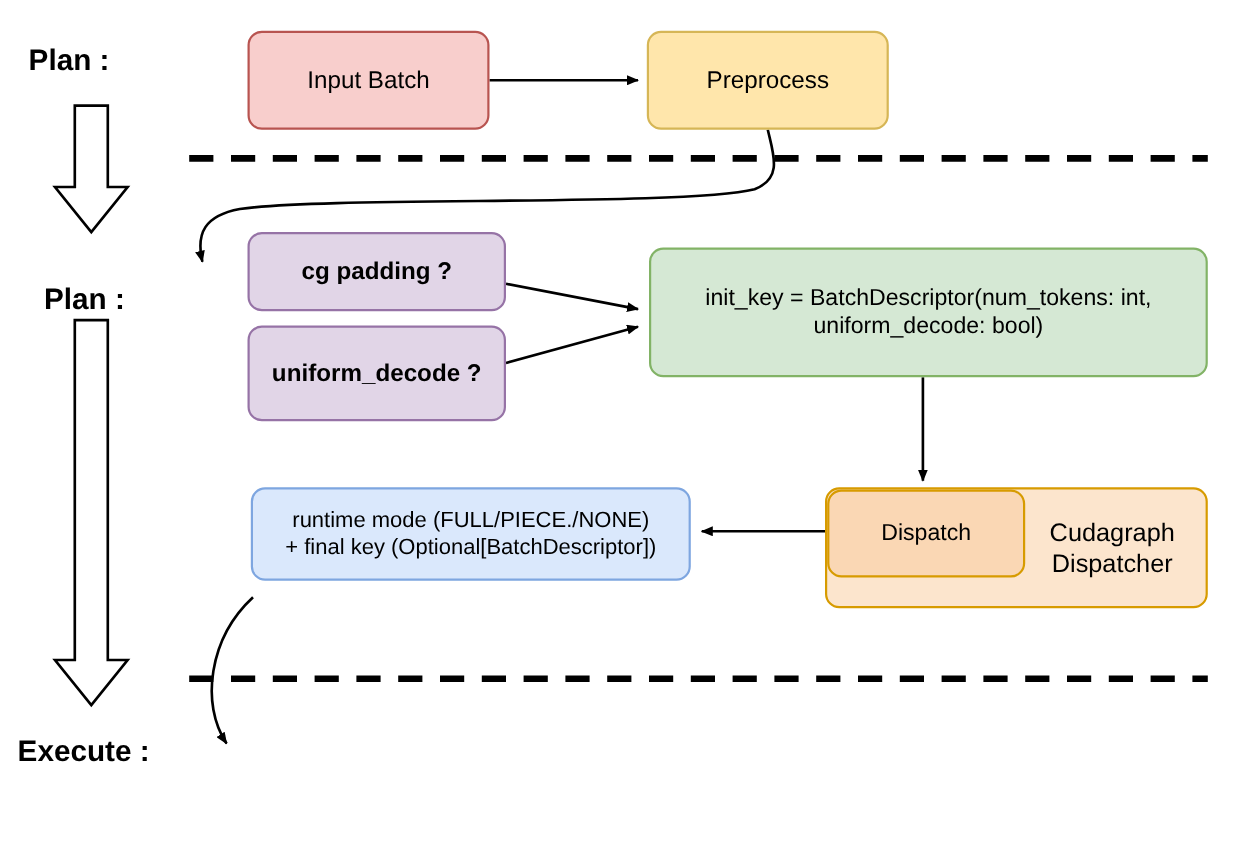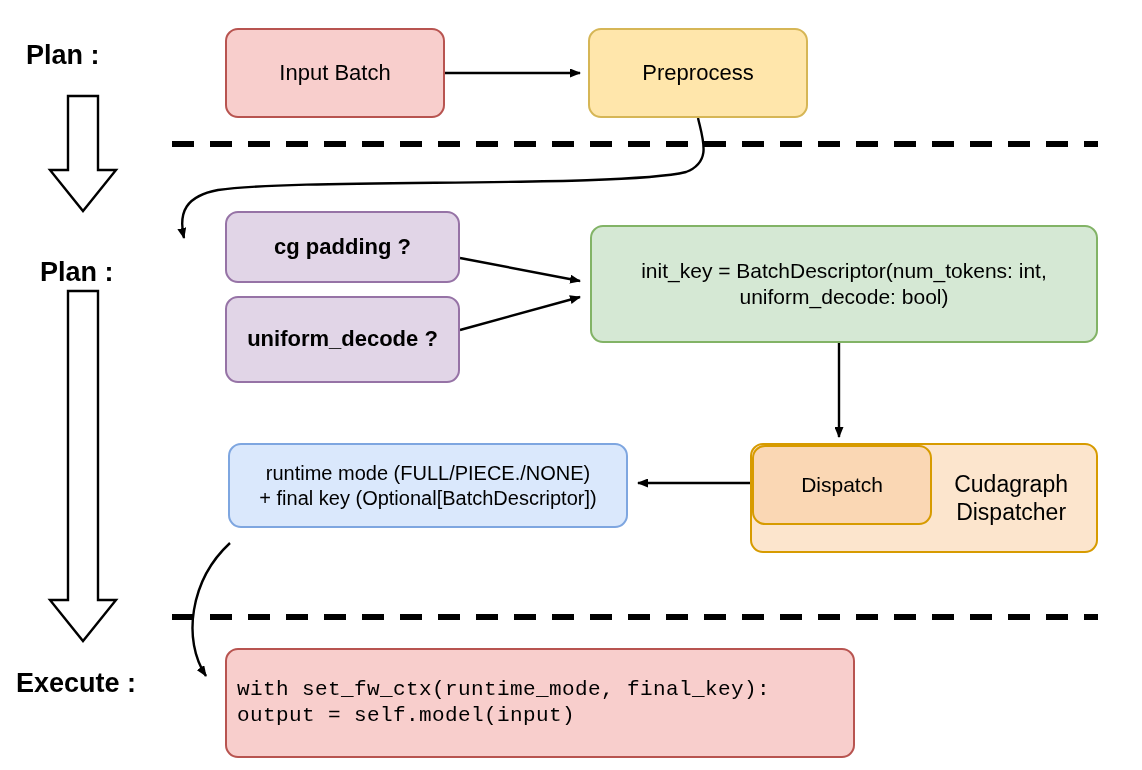--- a/index.html
+++ b/index.html
@@ -140,18 +140,14 @@
 
   <div class="node" style="left:752px; top:445px; width:180px; height:80px; background:#fad7b4; border-color:#d79b00; font-size:21px;">
     <span>Dispatch</span>
   </div>
 
   <div class="node" style="left:228px; top:443px; width:400px; height:85px; background:#dae8fc; border-color:#7ea6e0; font-size:20px;text-align:center;">
     <span>runtime mode (FULL/PIECE./NONE)
 + final key (Optional[BatchDescriptor])</span>
   </div>
 
-  <div class="node code-node" style="left:225px; top:648px; width:630px; height:110px; background:#f8cecc; border-color:#b85450; font-size:21px;">
-    <span>with set_fw_ctx(runtime_mode, final_key):
-    output = self.model(input)</span>
-  </div>
 
 </div>
 
 </body></html>

